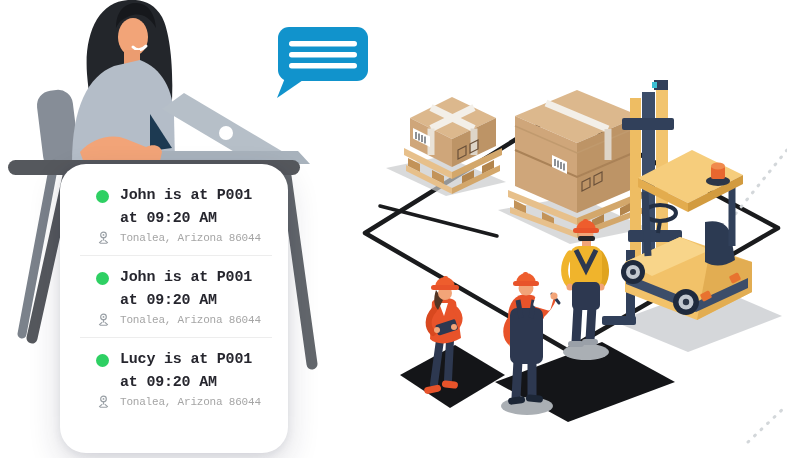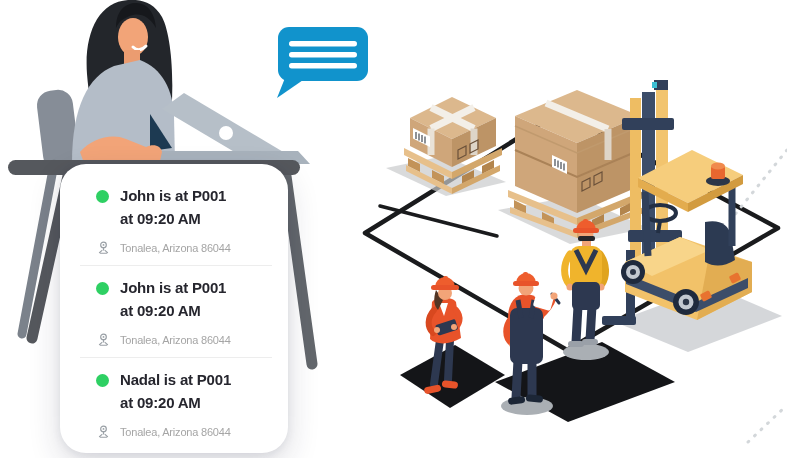--- a/index.html
+++ b/index.html
@@ -1,30 +1,30 @@
 <!DOCTYPE html>
 <html><head>
 <meta charset="utf-8">
 <style>
   html,body{margin:0;padding:0;background:#fff;}
   .stage{position:relative;width:787px;height:458px;background:#ffffff;overflow:hidden;
-         font-family:Liberation Sans, sans-serif;}
+         font-family:Liberation Mono, monospace;}
   .scene-svg{position:absolute;top:0;display:block;}
   #left-scene{left:0;}
   #right-scene{left:320px;}
   
   .notif-card{position:absolute;left:60px;top:164px;width:228px;height:289px;background:#fff;
     border-radius:26px;box-shadow:0 12px 32px rgba(30,34,60,.16),0 2px 8px rgba(30,34,60,.08);
     padding:12px 16px 10px 36px;box-sizing:border-box;z-index:3;}
   .notif-item{padding:9px 0 8px;}
   .notif-row{display:flex;align-items:flex-start;}
   .status-dot{width:13px;height:13px;border-radius:50%;background:#2ed063;flex:0 0 13px;margin-top:5px;}
   .notif-texts{margin-left:11px;min-width:0;}
   .notif-line{font-weight:bold;font-size:15px;line-height:1.5;color:#26262e;letter-spacing:-.2px;white-space:nowrap;}
-  .loc-row{display:flex;align-items:center;margin-top:10px;}
+  .loc-row{display:flex;align-items:center;margin-top:0;}
   .loc-icon{flex:0 0 15px;width:15px;height:15px;margin-left:-24px;margin-right:9px;}
   .loc-text{font-size:11px;color:#a5a5a5;letter-spacing:-.2px;white-space:nowrap;}
   .divider{height:1px;background:#ededed;margin:2px 0 2px -16px;}
 </style>
 </head>
 <body>
 
 <div class="stage">
 
   <svg id="left-scene" class="scene-svg" width="380" height="470" viewBox="0 0 380 470">
@@ -287,21 +287,21 @@
         </div>
       </div>
     </div>
 
     <div class="divider"></div>
 
     <div class="notif-item">
       <div class="notif-row">
         <span class="status-dot"></span>
         <div class="notif-texts">
-          <div class="notif-line">Nadal is at P001</div>
+          <div class="notif-line">Lucy is at P001</div>
           <div class="notif-line">at 09:20 AM</div>
           <div class="loc-row">
             <svg class="loc-icon" viewBox="0 0 16 16">
               <circle cx="8" cy="5.2" r="3" fill="none" stroke="#9aa0a6" stroke-width="1.3"></circle>
               <circle cx="8" cy="5.2" r="1" fill="#9aa0a6"></circle>
               <path d="M8 8.4 L8 11.2" stroke="#9aa0a6" stroke-width="1.3"></path>
               <path d="M3.6 13.6 L6.4 11 M12.4 13.6 L9.6 11 M4.8 14.2 L11.2 14.2" stroke="#9aa0a6" stroke-width="1.1" fill="none" stroke-linecap="round"></path>
             </svg>
             <span class="loc-text">Tonalea, Arizona 86044</span>
           </div>

